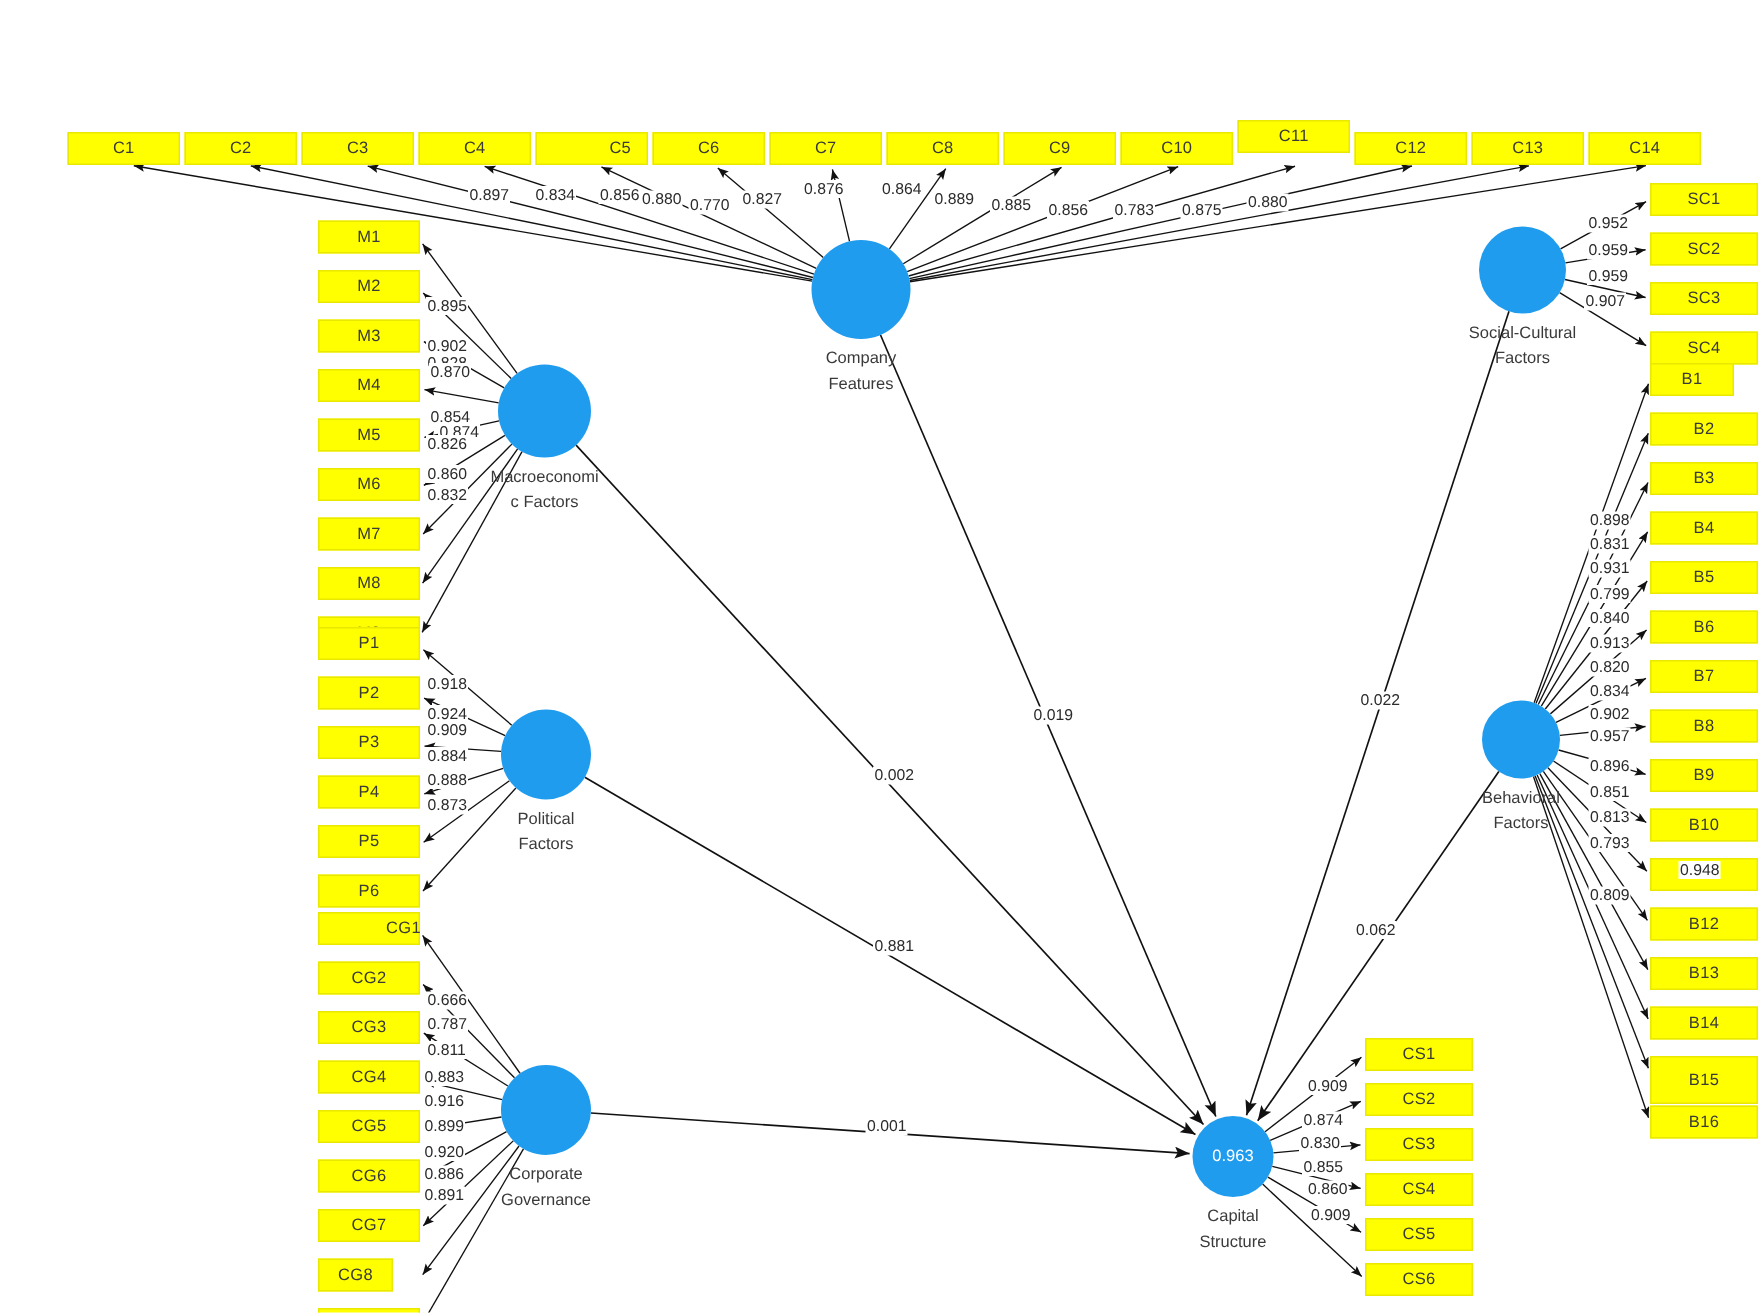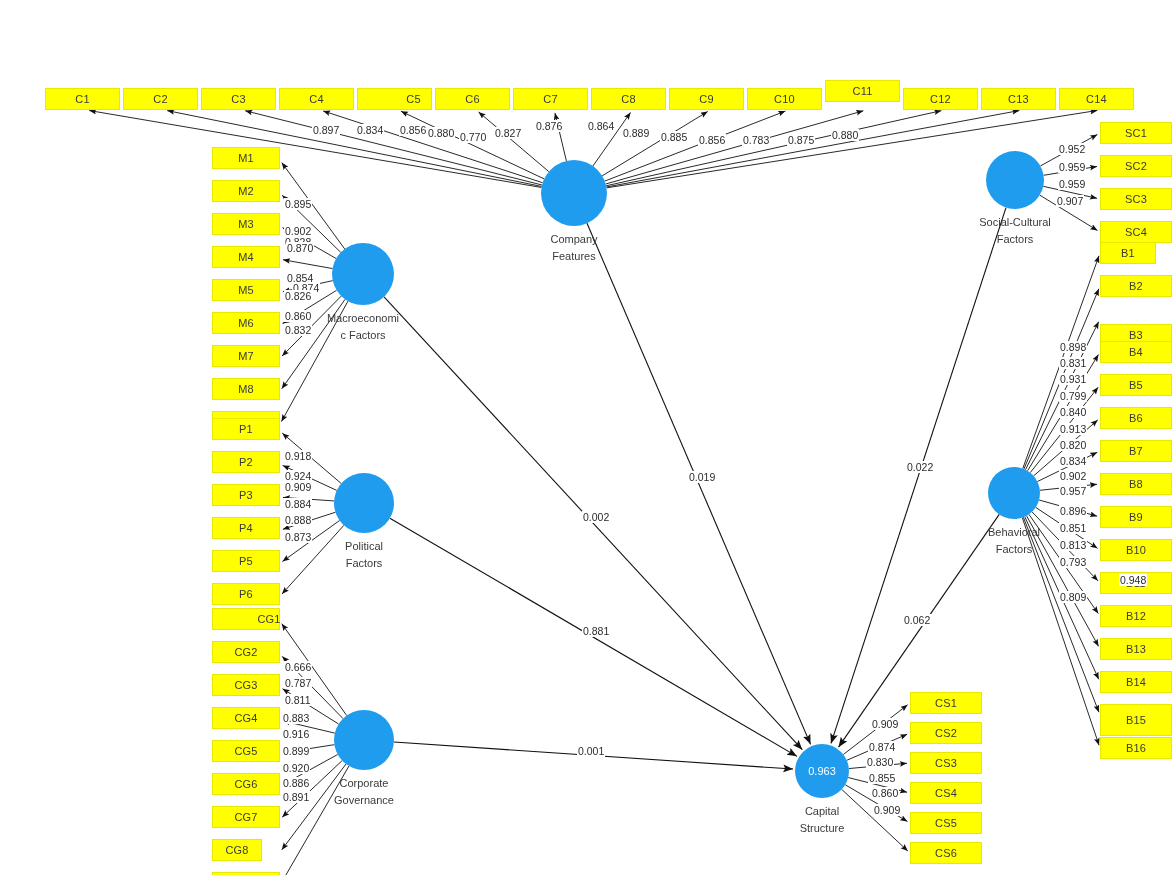--- a/index.html
+++ b/index.html
@@ -261,21 +261,21 @@
       </div>
       <div class="ind-box" style="left: 1100px; top: 221px; width: 72px; height: 22px;">
         <span>SC4</span>
       </div>
       <div class="ind-box" style="left: 1100px; top: 242px; width: 56px; height: 22px;">
         <span>B1</span>
       </div>
       <div class="ind-box" style="left: 1100px; top: 275px; width: 72px; height: 22px;">
         <span>B2</span>
       </div>
-      <div class="ind-box" style="left: 1100px; top: 324px; width: 72px; height: 22px;">
+      <div class="ind-box" style="left: 1100px; top: 308px; width: 72px; height: 22px;">
         <span>B3</span>
       </div>
       <div class="ind-box" style="left: 1100px; top: 341px; width: 72px; height: 22px;">
         <span>B4</span>
       </div>
       <div class="ind-box" style="left: 1100px; top: 374px; width: 72px; height: 22px;">
         <span>B5</span>
       </div>
       <div class="ind-box" style="left: 1100px; top: 407px; width: 72px; height: 22px;">
         <span>B6</span>

